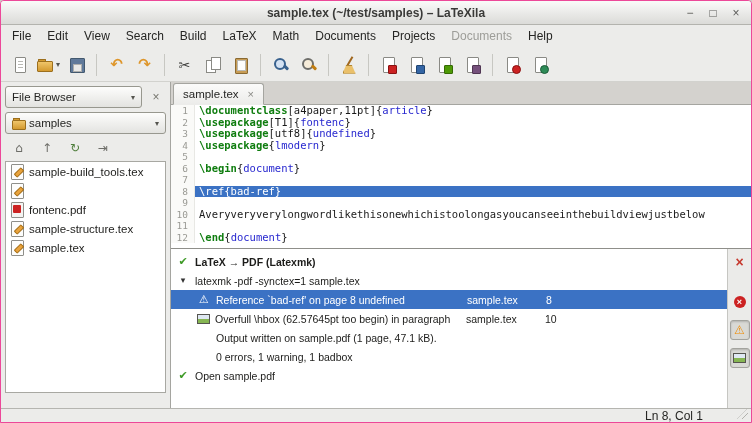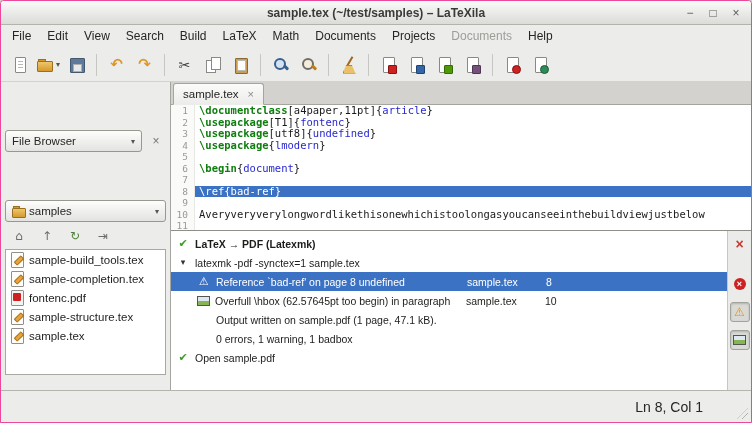--- a/index.html
+++ b/index.html
@@ -77,21 +77,21 @@
   .ic-doc4::after { background:#75507b; border:1px solid #503653; }
   .ic-doc5::after { background:#cc2222; border:1px solid #8a1212; border-radius:50%; }
   .ic-doc6::after { background:#2e8b57; border:1px solid #1d5c39; border-radius:50%; }
 
   
   .main { flex:1; min-height:0; display:flex; }
 
   
   .side { width:170px; flex:none; display:flex; flex-direction:column; background:#ececea;
           border-right:1px solid #a5a5a0; }
-  .combo-row { display:flex; align-items:center; gap:4px; padding:4px 4px 0 4px;margin-top:44px; }
+  .combo-row { display:flex; align-items:center; gap:4px; padding:4px 4px 0 4px; }
   .combo { flex:1; height:22px; background:linear-gradient(#fdfdfc,#e3e3e0);
            border:1px solid #98988f; border-radius:3px; display:flex; align-items:center;
            gap:4px; padding:0 6px; font-size:11.5px; color:#262624; min-width:0; }
   .combo .lbl { overflow:hidden; white-space:nowrap; }
   .arrow { margin-left:auto; font-size:8px; color:#55554f; }
   .xbtn { width:20px; height:20px; flex:none; display:flex; align-items:center; justify-content:center;
           color:#77776f; font-size:12px; }
   .navrow { display:flex; gap:4px; padding:4px 6px 2px 6px; }
   .navbtn { width:24px; height:19px; display:flex; align-items:center; justify-content:center; border-radius:2px; }
   .navg { font-family:"DejaVu Sans", sans-serif; font-size:12px; color:#6d6d68; line-height:1; }
@@ -157,23 +157,23 @@
            display:flex; flex-direction:column; align-items:center; padding-top:3px; gap:8px; }
   .bbtn { width:20px; height:20px; display:flex; align-items:center; justify-content:center;
           border:1px solid transparent; border-radius:3px; }
   .bbtn:first-child { margin-bottom:12px; }
   .bbtn.active { background:#d9d9d5; border-color:#a3a39e; box-shadow:inset 0 1px 2px rgba(0,0,0,.18); }
   .x-red { color:#c63a2f; font-weight:bold; font-size:14px; line-height:1; }
   .err-dot { width:12px; height:12px; border-radius:50%; background:#cc2222; color:#fff;
              font-size:9px; line-height:12px; text-align:center; font-weight:bold; }
 
   
-  .statusbar { height:32px; flex:none; border-top:1px solid #b5b5b0; background:#ececea;
-               display:flex; align-items:center; justify-content:flex-end; padding-right:48px;
-               font-size:14px; color:#262624; position:relative; }
+  .statusbar { height:14px; flex:none; border-top:1px solid #b5b5b0; background:#ececea;
+               display:flex; align-items:flex-start; justify-content:flex-end; padding-right:48px;
+               font-size:12px; color:#262624; position:relative; }
   .statusbar::after { content:""; position:absolute; right:3px; bottom:3px; width:11px; height:11px;
                       background:repeating-linear-gradient(135deg, transparent 0 3px, #b2b2ad 3px 4px);
                       clip-path:polygon(100% 0,100% 100%,0 100%); }
 </style>
 </head>
 <body>
 
 <div class="window">
 
   <div class="titlebar">
@@ -291,21 +291,20 @@
             <span class="navg nv-go-to-active-document">⇥</span>
           </div>
         </div>
       <div class="flist">
           <div class="frow">
             <span class="fic fi-tex"></span>
             <span class="fname">sample-build_tools.tex</span>
           </div>
           <div class="frow">
             <span class="fic fi-tex"></span>
-            <span class="fname">sample-completion.tex</span>
           </div>
           <div class="frow">
             <span class="fic fi-pdf"></span>
             <span class="fname">fontenc.pdf</span>
           </div>
           <div class="frow">
             <span class="fic fi-tex"></span>
             <span class="fname">sample-structure.tex</span>
           </div>
           <div class="frow">

